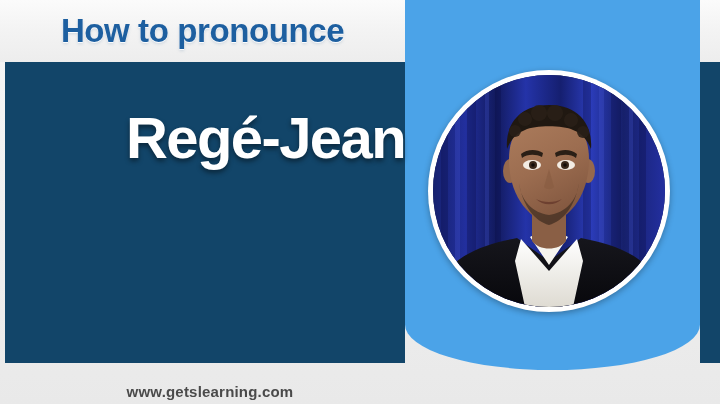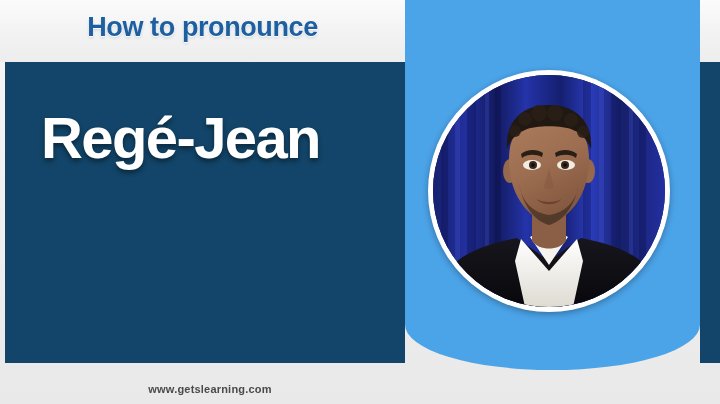--- a/index.html
+++ b/index.html
@@ -25,21 +25,21 @@
     height: 62px;
     background: linear-gradient(180deg, #fbfbfb 0%, #f3f3f3 50%, #ededed 100%);
     z-index: 2;
   }
   .header-title {
     position: absolute;
     left: 0;
     top: 12px;
     width: 405px;
     text-align: center;
-    font-size: 27px;
+    font-size: 33px;
     font-weight: bold;
     color: #1d5fa0;
     letter-spacing: -0.4px;
     text-shadow: 0 1px 0 rgba(255,255,255,0.9), 0 2px 3px rgba(120,150,180,0.30);
     z-index: 6;
     white-space: nowrap;
   }
 
   
   .blue-panel {
@@ -73,29 +73,28 @@
     height: 301px;
     background: #124569;
     z-index: 2;
   }
 
   .main-title {
     position: absolute;
     left: 0;
     top: 48px;
     width: 400px;
-    text-align: left;
+    text-align: right;
     color: #ffffff;
     font-size: 58px;
     font-weight: bold;
     line-height: 0.98;
     letter-spacing: -1.6px;
     text-shadow: 0 3px 5px rgba(0,0,0,0.45);
     z-index: 5;
-    margin-left: 36px;
   }
   .main-title .line { display: block; }
 
   
   .portrait-wrap {
     position: absolute;
     left: 428px;
     top: 70px;
     width: 242px;
     height: 242px;
@@ -116,21 +115,21 @@
   }
   .portrait-svg { display: block; width: 232px; height: 232px; }
 
   
   .footer-url {
     position: absolute;
     left: 0;
     top: 383px;
     width: 420px;
     text-align: center;
-    font-size: 11px;
+    font-size: 15px;
     font-weight: bold;
     color: #4a4a4a;
     letter-spacing: 0.2px;
     z-index: 8;
   }
 </style>
 </head>
 <body>
 
 <div id="canvas">

